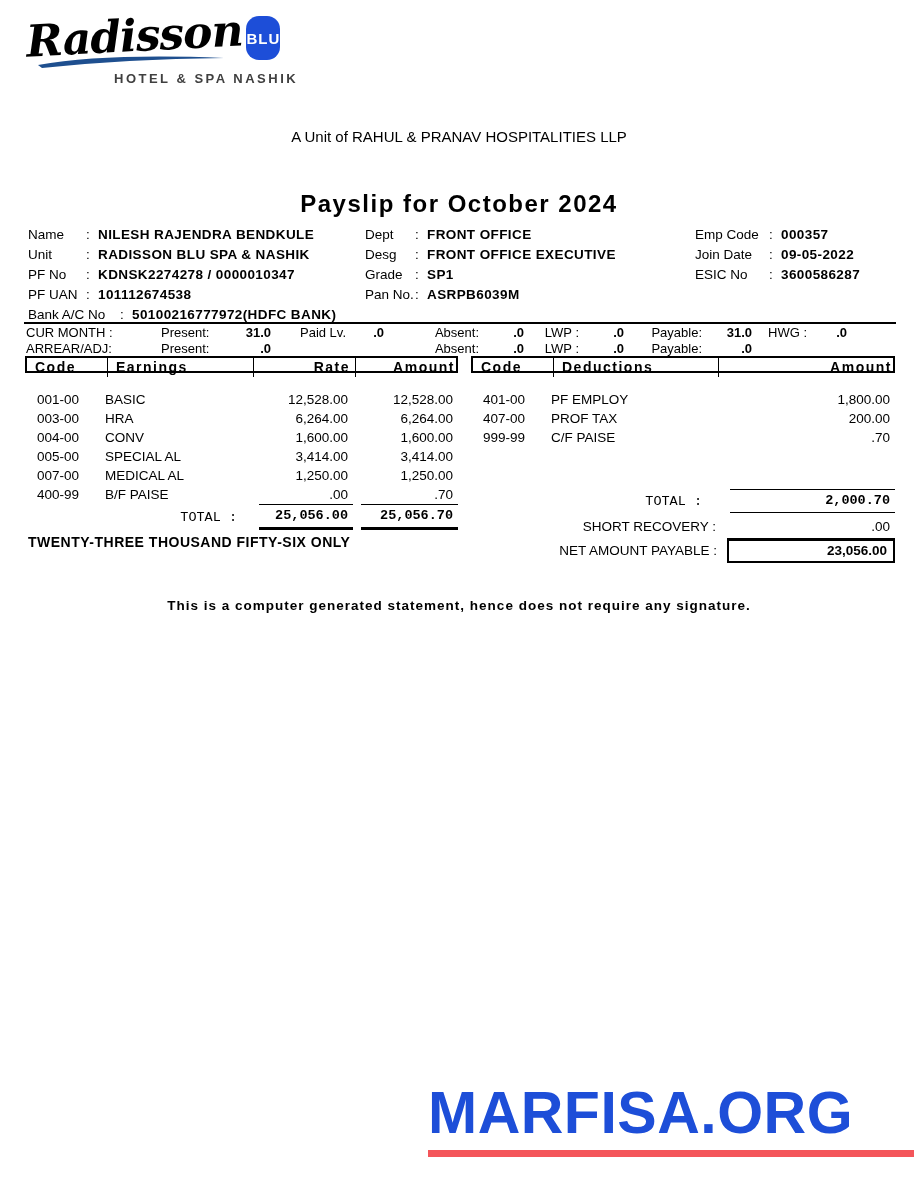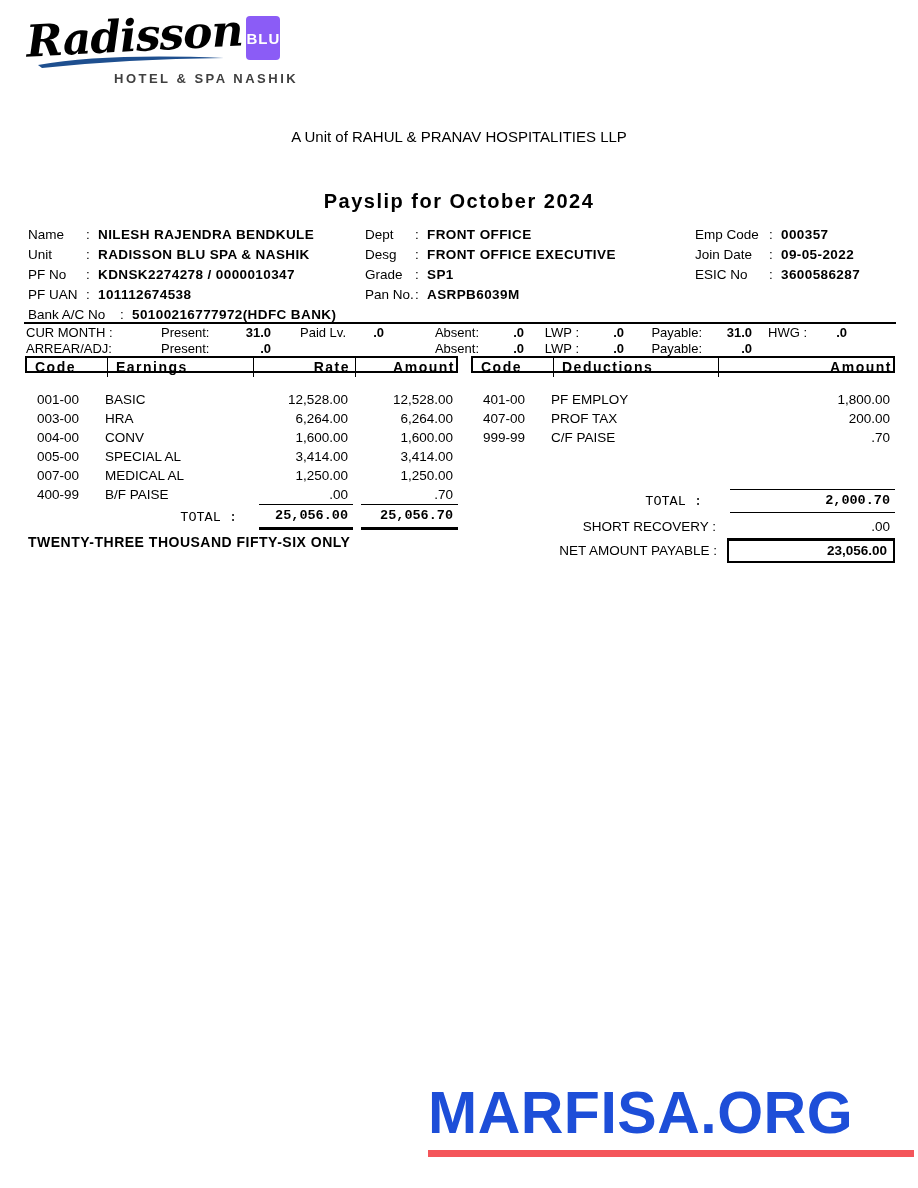--- a/index.html
+++ b/index.html
@@ -25,21 +25,21 @@
   .swoosh { display:block; margin:-6px 0 0 10px; }
   .tagline {
     margin:2px 0 0 88px; font-size:13px; font-weight:bold;
     letter-spacing:2.5px; color:#404040; white-space:nowrap;
   }
 
   
   .company-line { position:absolute; top:128px; left:0; width:100%; text-align:center; font-size:15px; }
   .title {
     position:absolute; top:190px; left:0; width:100%; text-align:center;
-    font-size:20px; font-weight:bold; letter-spacing:1.5px;
+    font-size:24px; font-weight:bold; letter-spacing:1.5px;
   }
 
   
   .info { position:absolute; top:224px; left:0; width:100%; font-size:13.5px; }
   .info .col { position:absolute; top:0; }
   .col-left { left:28px; width:340px; }
   .col-mid { left:365px; width:320px; }
   .col-right { left:695px; width:210px; }
   .info-row { display:flex; height:20px; align-items:center; white-space:nowrap; }
   .info-row .lbl { display:inline-block; }
@@ -111,21 +111,21 @@
   .wm-bar { height:7px; width:100%; margin-top:7px; }
 </style>
 </head>
 <body>
 
 <div class="page">
 
   <div class="logo">
     <div class="logo-row">
       <span class="brand">Radisson</span>
-      <span class="blu-box" style="background: #8b5cf6;">BLU</span>
+      <span class="blu-box" style="background: #1d4ed8; border-radius: 13px;">BLU</span>
     </div>
     <svg class="swoosh" width="190" height="14" viewBox="0 0 190 14">
       <path d="M2 10 Q 70 -2 188 3 Q 90 4 6 13 Z" fill="#1e4f8f"></path>
     </svg>
     <div class="tagline">HOTEL &amp; SPA NASHIK</div>
   </div>
 
   <div class="company-line">A Unit of RAHUL &amp; PRANAV HOSPITALITIES LLP</div>
   <div class="title">Payslip for October 2024</div>
 
@@ -322,19 +322,20 @@
       </div>
       <div class="net-row">
         <span class="netlbl">NET AMOUNT PAYABLE :</span>
         <span class="net-box">23,056.00</span>
       </div>
     </div>
   </div>
 
   <div class="words">TWENTY-THREE THOUSAND FIFTY-SIX ONLY</div>
 
+  <div class="footer-note">This is a computer generated statement, hence does not require any signature.</div>
 
   <div class="watermark">
     <div class="wm-text" style="color: #1d4ed8;">MARFISA.ORG</div>
     <div class="wm-bar" style="background: rgb(244, 85, 90);"></div>
   </div>
 
 </div>
 
 </body></html>

